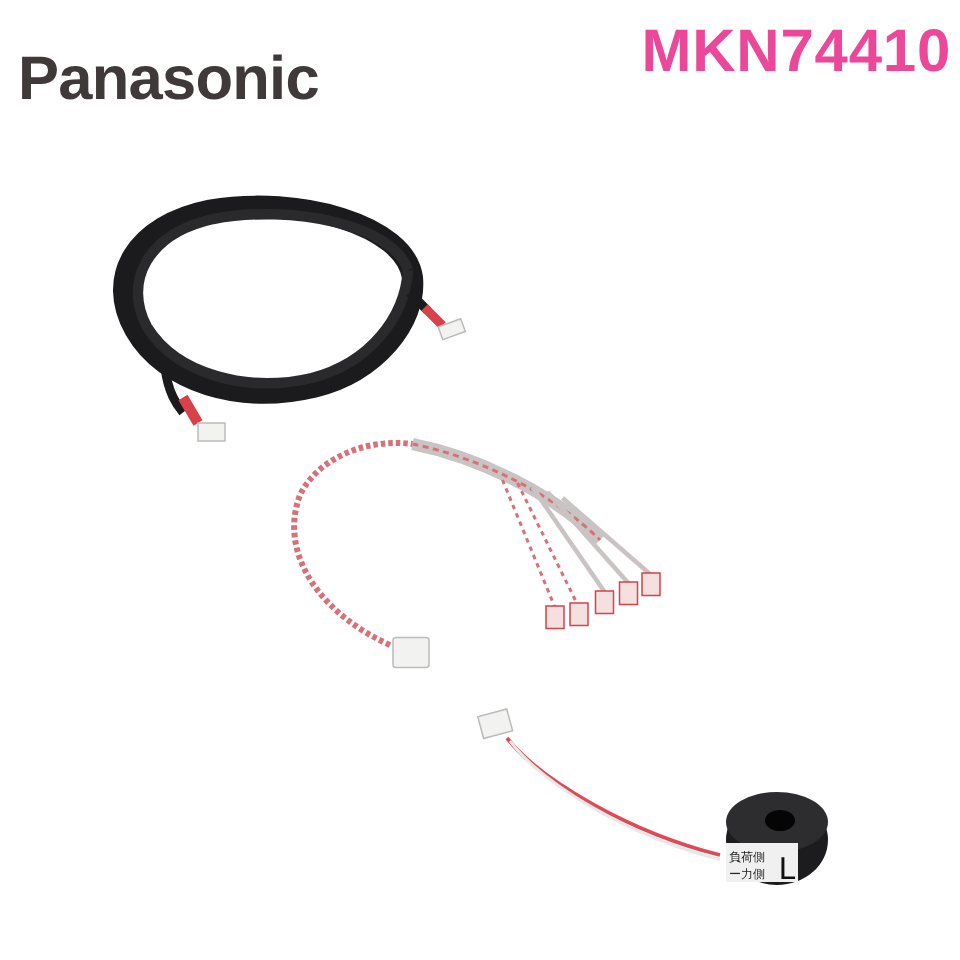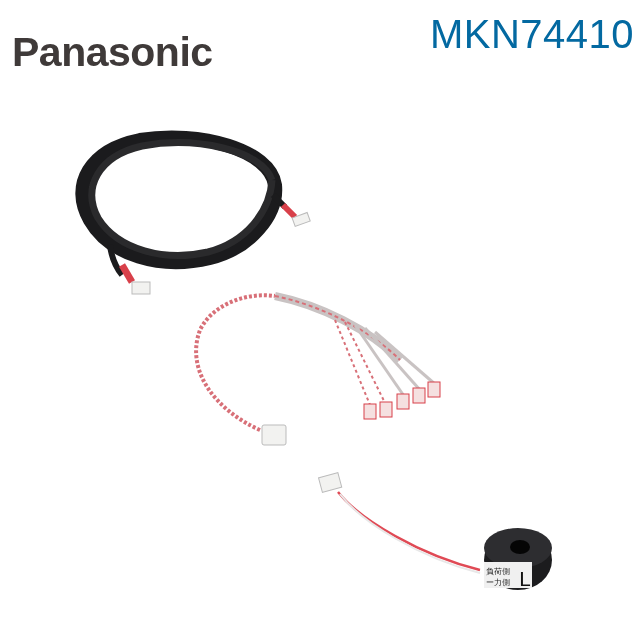--- a/index.html
+++ b/index.html
@@ -1,18 +1,18 @@
 <!DOCTYPE html>
 <html><head>
 <meta charset="utf-8">
 <style>
   html, body { margin:0; padding:0; background:#ffffff; }
   body { width:640px; height:640px; position:relative; overflow:hidden; font-family:"Liberation Sans", sans-serif; }
   .brand { position:absolute; left:12px; top:10px; font-family:"Liberation Sans", sans-serif; font-weight:bold; font-size:41px; color:#3f3a39; letter-spacing:-0.5px;margin-top:19px; }
-  .model { position:absolute; right:6px; top:12px; font-family:"Liberation Sans", sans-serif; font-weight:normal; font-size:40px; color:#0369a1; letter-spacing:0.5px; }
+  .model { position:absolute; right:6px; top:12px; font-family:"Liberation Sans", sans-serif; font-weight:bold; font-size:40px; color:#ec4899; letter-spacing:0.5px; }
   svg.product { position:absolute; left:0; top:0; }
 </style>
 </head>
 <body>
 
 <div class="brand">Panasonic</div>
 <div class="model">MKN74410</div>
 
 <svg class="product" width="640" height="640" viewBox="0 0 640 640">
 

